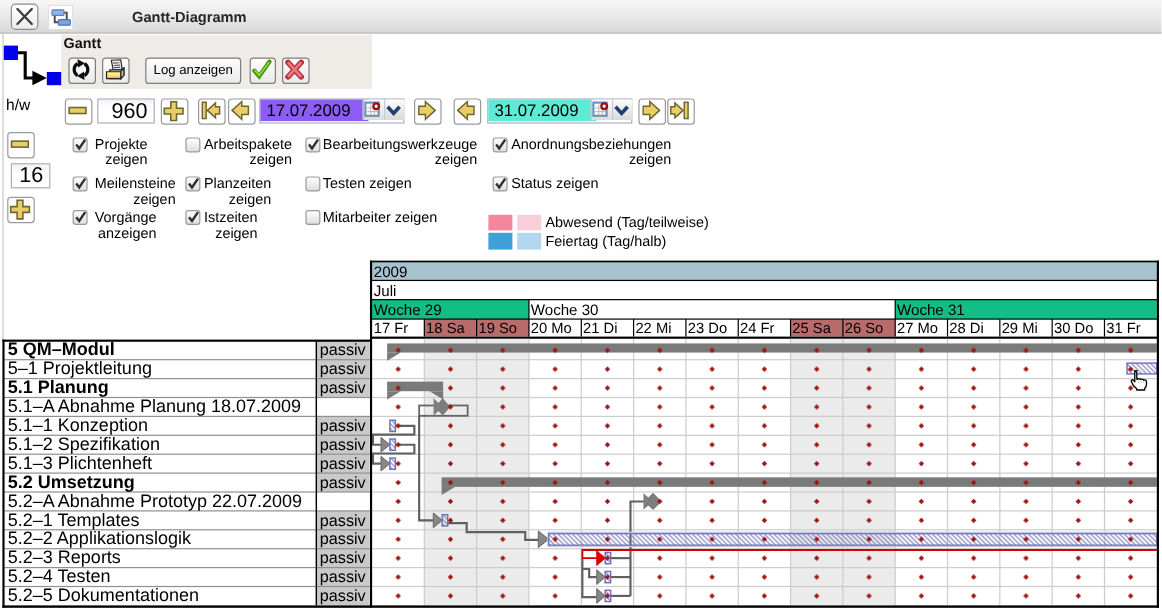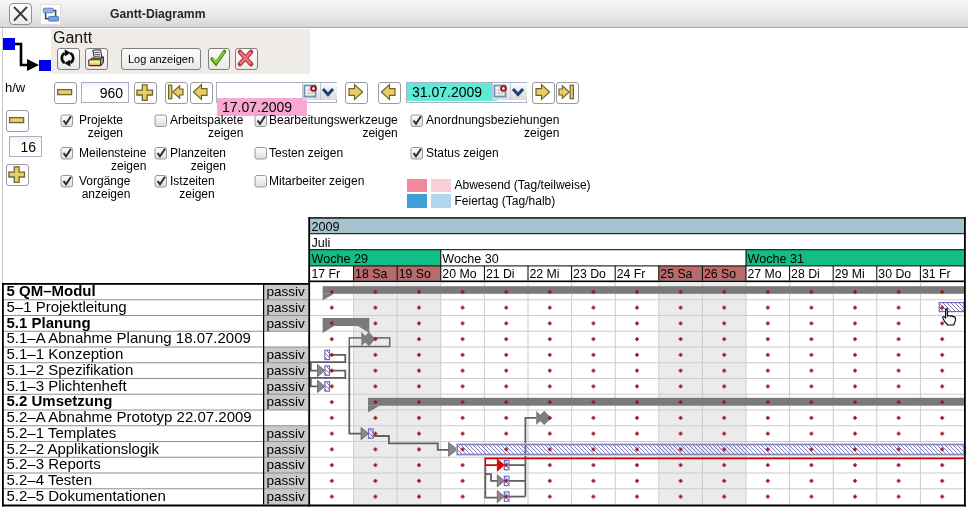--- a/index.html
+++ b/index.html
@@ -6,24 +6,24 @@
 body{width:968px;height:510px;position:relative;overflow:hidden;background:#fff;
   font-family:"Liberation Sans", sans-serif;}
 .abs{position:absolute;}
 .titlebar{left:0;top:0;width:968px;height:27px;
   background:linear-gradient(#f6f6f6,#e8e8e8 55%,#d8d8d8);border-bottom:1px solid #a9a9a9;}
 .closebtn{left:9px;top:3px;width:21px;height:20px;border:1px solid #8f8f8f;border-radius:4px;
   background:linear-gradient(#ffffff,#ececec);}
 .wicon{left:40px;top:4px;width:19px;height:19px;background:#fff;border:1px solid #e0e0e0;}
 .title{left:66px;top:7px;font-size:12.2px;font-weight:bold;color:#262626;margin-left:44px;}
 .panel{left:51px;top:29px;width:259px;height:45px;background:#efece7;}
-.plabel{left:53px;top:29px;font-size:16px;font-weight:normal;color:#111;}
+.plabel{left:53px;top:29px;font-size:12px;font-weight:bold;color:#111;}
 .btn{border:1px solid #7f7f7f;border-radius:3px;background:linear-gradient(#fefefe,#e9e9e9);}
 .gold{border:1px solid #9a9a9a;border-radius:3px;background:#fff;}
-.inp{font-family:"Liberation Sans",sans-serif;border:1px solid #a7b0c0;background:linear-gradient(#f0f2f5 0%,#ffffff 40%);font-size:14px;text-align:right;color:#000;}
+.inp{font-family:"Liberation Sans",sans-serif;border:1px solid #a7b0c0;background:linear-gradient(#f0f2f5 0%,#ffffff 40%);font-size:18px;text-align:right;color:#000;}
 .lbl{font-size:13px;color:#000;}
 .cblabel{font-size:12px;color:#000;line-height:13px;text-align:right;}
 </style>
 </head>
 <body>
 <div class="abs titlebar"></div>
 <div class="abs closebtn"><svg width="21" height="20">
       <path d="M4.5 3.5 L16.5 16 M16.5 3.5 L4.5 16" stroke="#3c3c3c" stroke-width="1.9" stroke-linecap="round"></path>
     </svg></div>
 <div class="abs wicon"><svg width="19" height="19">
@@ -108,21 +108,21 @@
 <svg class="abs" style="left:532px;top:82px" width="21" height="20">
     <path d="M17.6 10 L9.5 2.6 V6.6 H4 V13.4 H9.5 V17.4 Z" fill="#e9cd66" stroke="#6e652f" stroke-width="1.2"></path>
   </svg>
 <div class="abs gold" style="left:556px;top:82px;width:21px;height:20px"></div>
 <svg class="abs" style="left:556px;top:82px" width="21" height="20">
     <path d="M13.2 10 L6.4 3.8 V7 H3 V13 H6.4 V16.2 Z" fill="#e9cd66" stroke="#6e652f" stroke-width="1.2"></path>
     <rect x="14.2" y="3.2" width="3.2" height="13.6" fill="#e9cd66" stroke="#6e652f" stroke-width="1.2"></rect>
   </svg>
 
 <div class="abs" style="left:216px;top:82px;width:119px;height:19px;border:1px solid #a9b1c6;background:#fff"></div>
-<div class="abs" style="left:217px;top:98px;width:85px;height:17px;background:#f9a8d4;font-size:14px;padding:1px 0 0 5px">17.07.2009</div>
+<div class="abs" style="left:217px;top:83px;width:85px;height:17px;background:#8b5cf6;font-size:14px;padding:1px 0 0 5px">17.07.2009</div>
 <div class="abs" style="left:302px;top:83px;width:17px;height:17px;background:linear-gradient(#fcfcfc,#dcdcdc);border-left:1px solid #c3c8d8"></div>
 <div class="abs" style="left:320px;top:83px;width:16px;height:17px;background:linear-gradient(#fcfcfc,#d9d9d9);border-left:1px solid #c3c8d8"></div>
 <svg class="abs" style="left:302px;top:83px" width="17" height="17">
     <rect x="2.5" y="2.5" width="11" height="11" fill="#fff" stroke="#6a93bb" stroke-width="1.8"></rect>
     <path d="M4 7 h9 M4 10 h9 M7 4 v9 M10 4 v9" stroke="#bbb" stroke-width="0.9"></path>
     <circle cx="11.5" cy="5.5" r="2.4" fill="none" stroke="#991111" stroke-width="1.8"></circle>
   </svg>
 <svg class="abs" style="left:320px;top:83px" width="16" height="17">
     <path d="M3 6 L8 11.5 L13 6" stroke="#1e3f72" stroke-width="3" fill="none"></path>
   </svg>

